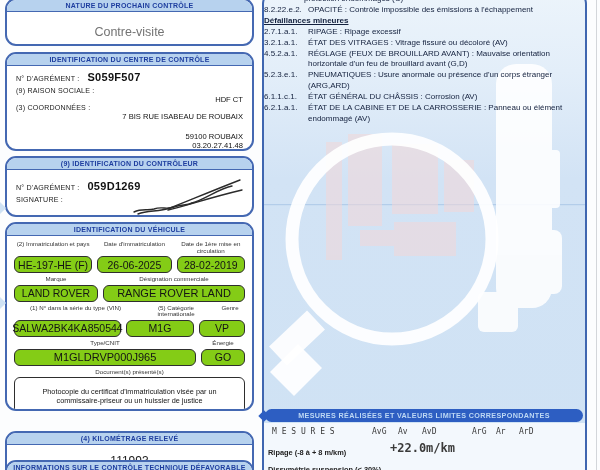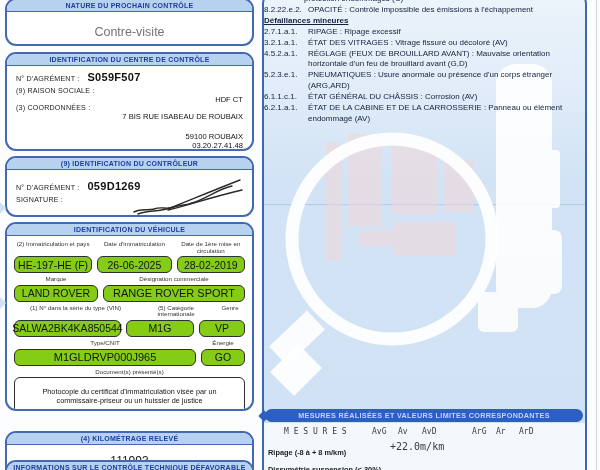--- a/index.html
+++ b/index.html
@@ -68,21 +68,21 @@
   #mesures-area {
     position:absolute; left:264px; top:423px; width:321px; height:47px;
     background:#f3f8fd; z-index:2;
   }
   #mesures-content { position:absolute; left:268px; top:427px; width:316px; height:43px; z-index:4; }
   .mono { font-family:"DejaVu Sans Mono", monospace; }
   .mrow-header { position:relative; height:14px; font-size:8px; color:#3a3a3a; }
   .mcol { position:absolute; top:0; }
   .mlabel { font-size:7.4px; font-weight:bold; color:#222; }
   .mrow { position:relative; height:17px; }
-  .mval { position:absolute; left:122px; top:0; font-size:10px; color:#3a3a3a; }
+  .mval { position:absolute; left:122px; top:0; font-size:12px; color:#3a3a3a;font-weight:bold; }
   
   #watermark { position:absolute; left:0; top:0; pointer-events:none; }
   
   #right-margin-line { position:absolute; left:596px; top:0; width:1px; height:470px; background:#d3d6da; }
   .edge-blue { position:absolute; width:10px; height:10px; background:#cfe2f4; transform:rotate(45deg); }
   
   #signature-svg { position:absolute; right:6px; top:6px; }
 </style>
 </head>
 <body>
@@ -150,21 +150,21 @@
           <span class="code">6.2.1.a.1.</span>
           <span class="txt">ÉTAT DE LA CABINE ET DE LA CARROSSERIE : Panneau ou élément endommagé (AV)</span>
         </div>
       </div>
   </div>
 
   <div id="mesures-bar">MESURES RÉALISÉES ET VALEURS LIMITES CORRESPONDANTES</div>
   <div id="mesures-area"></div>
   <div id="mesures-content">
     <div class="mrow-header mono">
-      <span class="mcol" style="left:16px">M E S U R E S</span>
+      <span class="mcol" style="left:4px">M E S U R E S</span>
       <span id="mcols"><span class="mcol" style="left: 104px;">AvG</span><span class="mcol" style="left: 130px;">Av</span><span class="mcol" style="left: 154px;">AvD</span><span class="mcol" style="left: 204px;">ArG</span><span class="mcol" style="left: 228px;">Ar</span><span class="mcol" style="left: 251px;">ArD</span></span>
     </div>
     <div id="mrows">
         <div class="mrow"><span class="mlabel">Ripage (-8 à + 8 m/km)</span><span class="mval mono">+22.0m/km</span></div>
         <div class="mrow"><span class="mlabel">Dissymétrie suspension (&lt; 30%)</span></div>
       </div>
   </div>
 
   <div class="box" style="top:-2px;height:48px;">
     <div class="box-header">NATURE DU PROCHAIN CONTRÔLE</div>
@@ -220,21 +220,21 @@
         <div class="vbox" style="width:80px;">HE-197-HE (F)</div>
         <div class="vbox" style="width:76px;">26-06-2025</div>
         <div class="vbox" style="width:70px;">28-02-2019</div>
       </div>
       <div class="vrow" style="margin-top:3px;">
         <div class="vlbl" style="width:84px;">Marque</div>
         <div class="vlbl" style="flex:1;">Désignation commerciale</div>
       </div>
       <div class="vrow">
         <div class="vbox" style="width:84px;">LAND ROVER</div>
-        <div class="vbox" style="flex:1;font-size:11px;">RANGE ROVER SPORT</div>
+        <div class="vbox" style="flex:1;font-size:11px;">RANGE ROVER LAND</div>
       </div>
       <div class="vrow" style="margin-top:3px;">
         <div class="vlbl" style="width:123px;">(1) N° dans la série du type (VIN)</div>
         <div class="vlbl" style="width:68px;">(5) Catégorie internationale</div>
         <div class="vlbl" style="flex:1;">Genre</div>
       </div>
       <div class="vrow">
         <div class="vbox" style="width:107px;">SALWA2BK4KA850544</div>
         <div class="vbox" style="width:68px;">M1G</div>
         <div class="vbox" style="flex:1;">VP</div>

